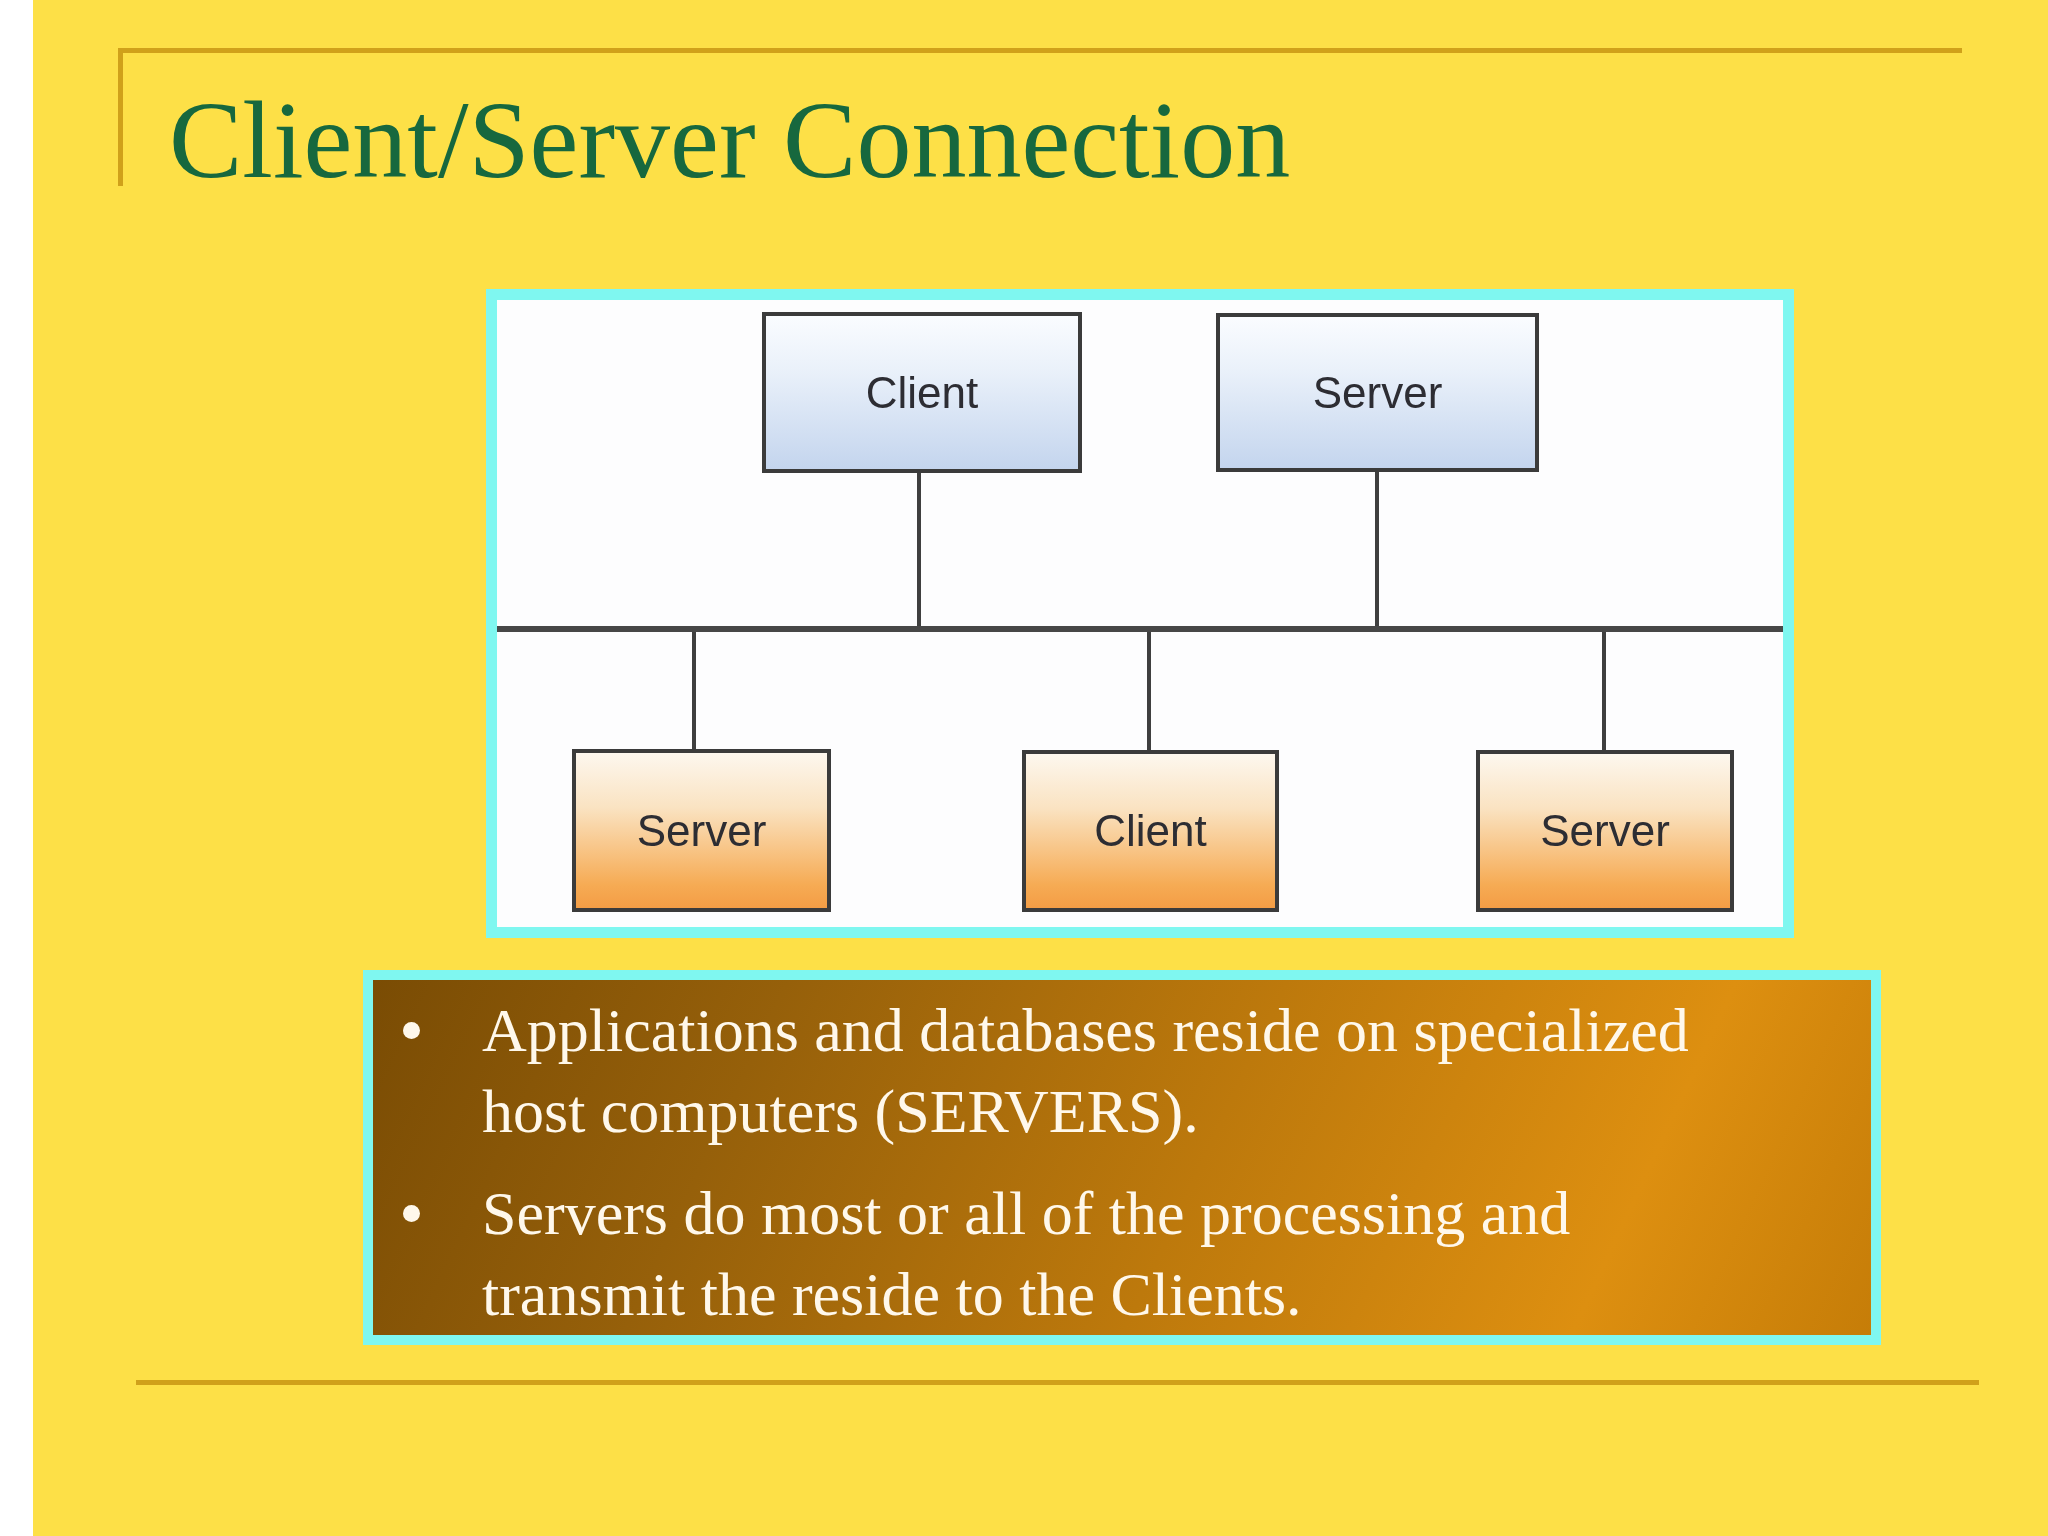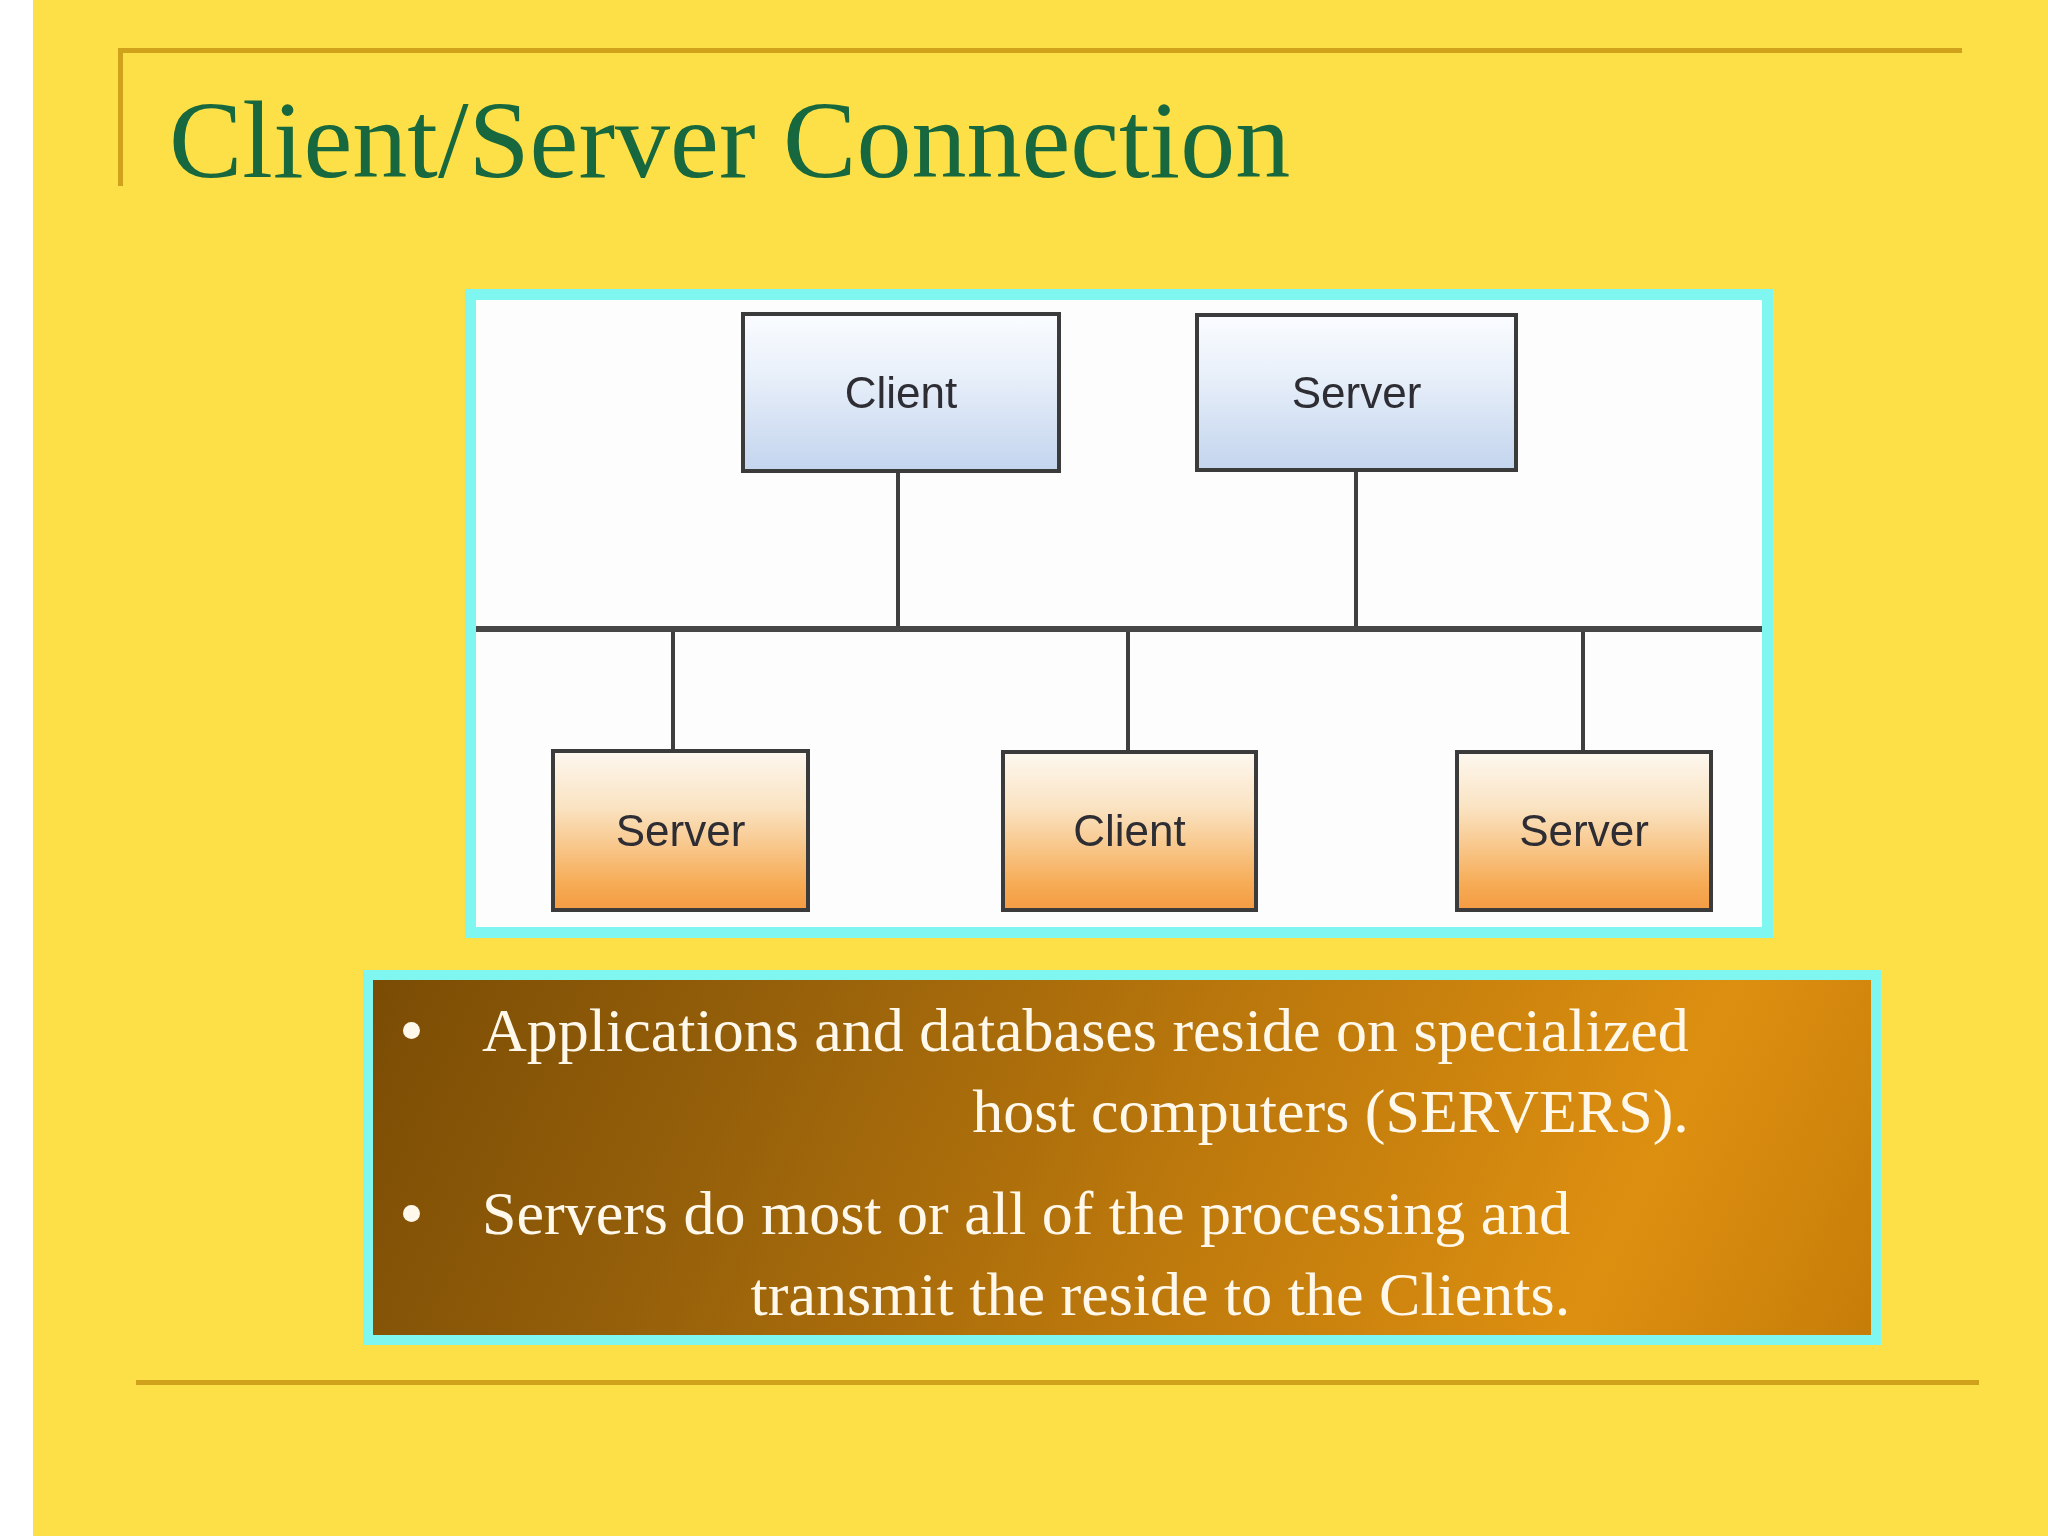--- a/index.html
+++ b/index.html
@@ -13,21 +13,21 @@
   .rule-top{left:85px;top:48px;width:1844px;height:5px;}
   .rule-left{left:85px;top:48px;width:5px;height:138px;}
   .rule-bottom{left:103px;top:1380px;width:1843px;height:5px;}
   
   .title{
     position:absolute;left:136px;top:85px;line-height:1;
     font-size:110px;color:#17683e;letter-spacing:0px;white-space:nowrap;
   }
   
   .diagram{
-    position:absolute;left:432px;top:289px;width:1308px;height:649px;
+    position:absolute;left:453px;top:289px;width:1308px;height:649px;
     box-sizing:border-box;border:11px solid #7ff7f0;background:#fdfdfe;
   }
   .node{
     position:absolute;box-sizing:border-box;border:4px solid #3b3b3b;
     display:flex;align-items:center;justify-content:center;
     font-family:"Liberation Sans", sans-serif;color:#2d2d33;font-size:44px;
   }
   .node-blue{background:linear-gradient(180deg,#fafcff 0%,#eaf1fa 35%,#c4d5ee 100%);}
   .node-orange{background:linear-gradient(180deg,#fdf7ee 0%,#fae3c2 35%,#f6ab54 85%,#f49d45 100%);}
   .n-client-top{left:265px;top:12px;width:320px;height:161px;}
@@ -41,21 +41,21 @@
   .c2{left:878px;top:172px;height:154px;}
   .c3{left:195px;top:332px;height:117px;}
   .c4{left:650px;top:332px;height:118px;}
   .c5{left:1105px;top:332px;height:118px;}
   
   .panel{
     position:absolute;left:330px;top:970px;width:1518px;height:375px;
     box-sizing:border-box;border:10px solid #7ff7f0;
     background:linear-gradient(115deg,#7a4c04 0%,#96600a 25%,#bd790c 55%,#dd8f10 82%,#c67d08 100%);
   }
-  .bullet-list{margin:0;padding:10px 20px 0 16px;list-style:none;text-align:right;}
+  .bullet-list{margin:0;padding:10px 20px 0 16px;list-style:none;}
   .bullet-item{
     display:flex;align-items:flex-start;margin-bottom:22px;
     color:#fff8eb;font-size:62px;line-height:1.3;
   }
   .bullet-dot{
     flex:none;width:17px;height:17px;border-radius:50%;background:#fff8eb;
     margin:32px 62px 0 14px;
   }
   .bullet-text{white-space:pre-line;}
 </style>

